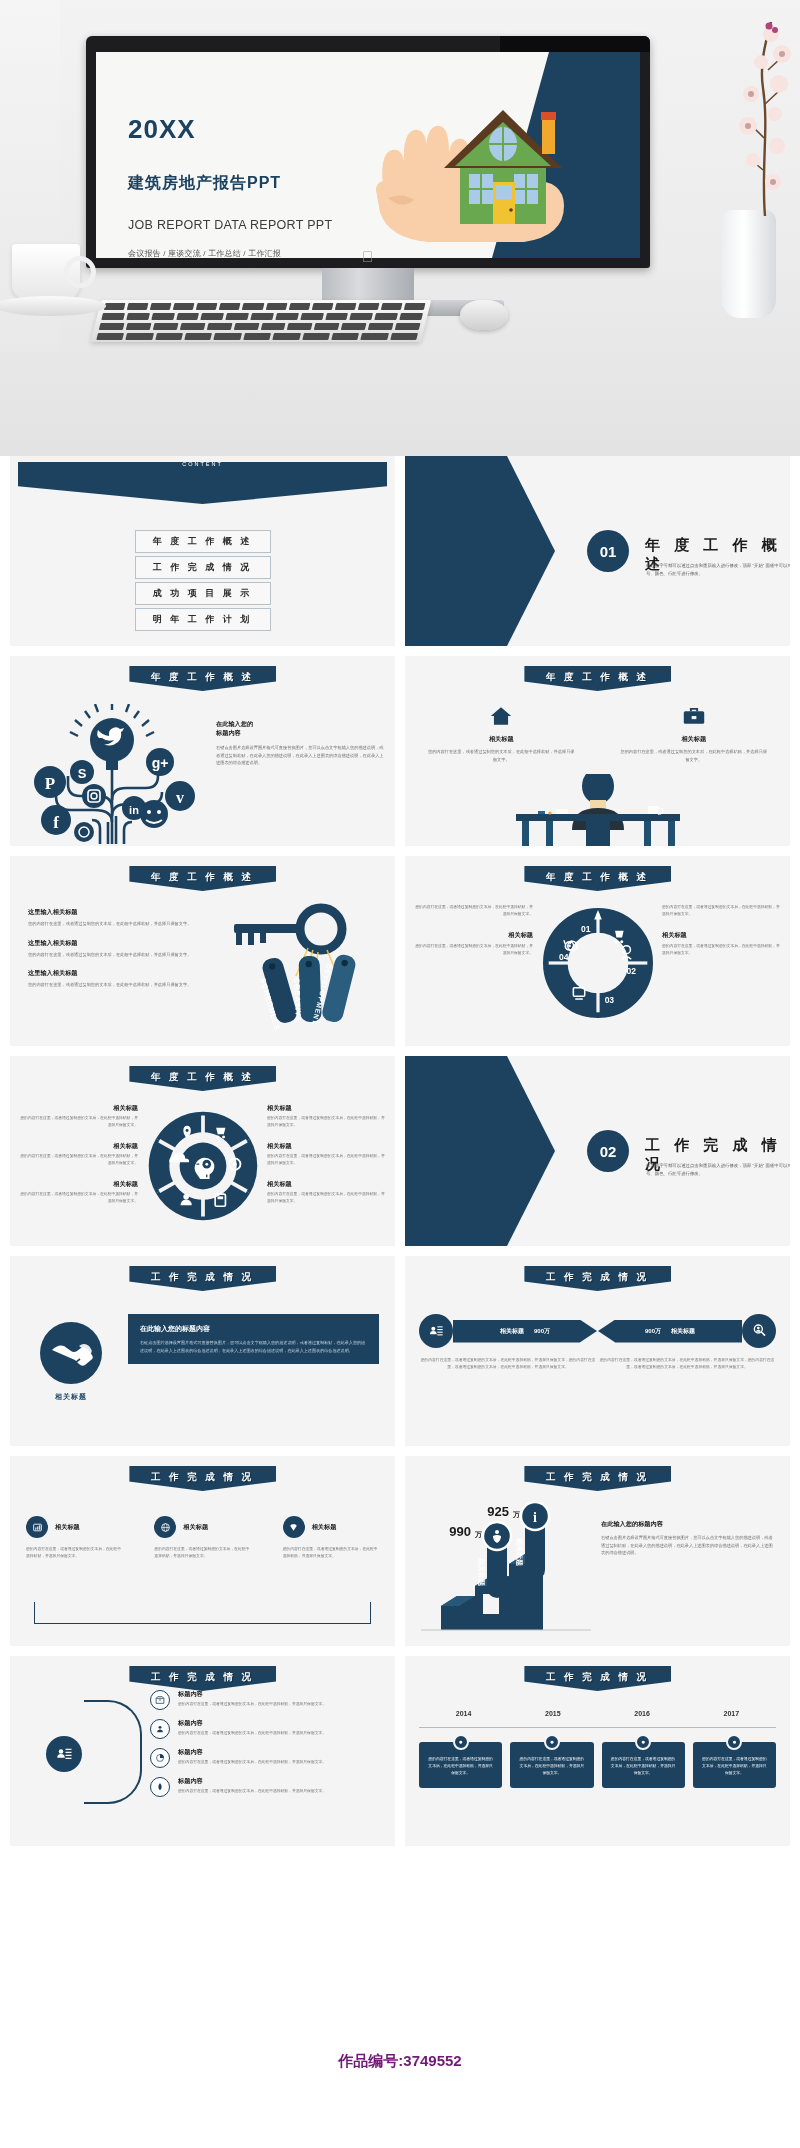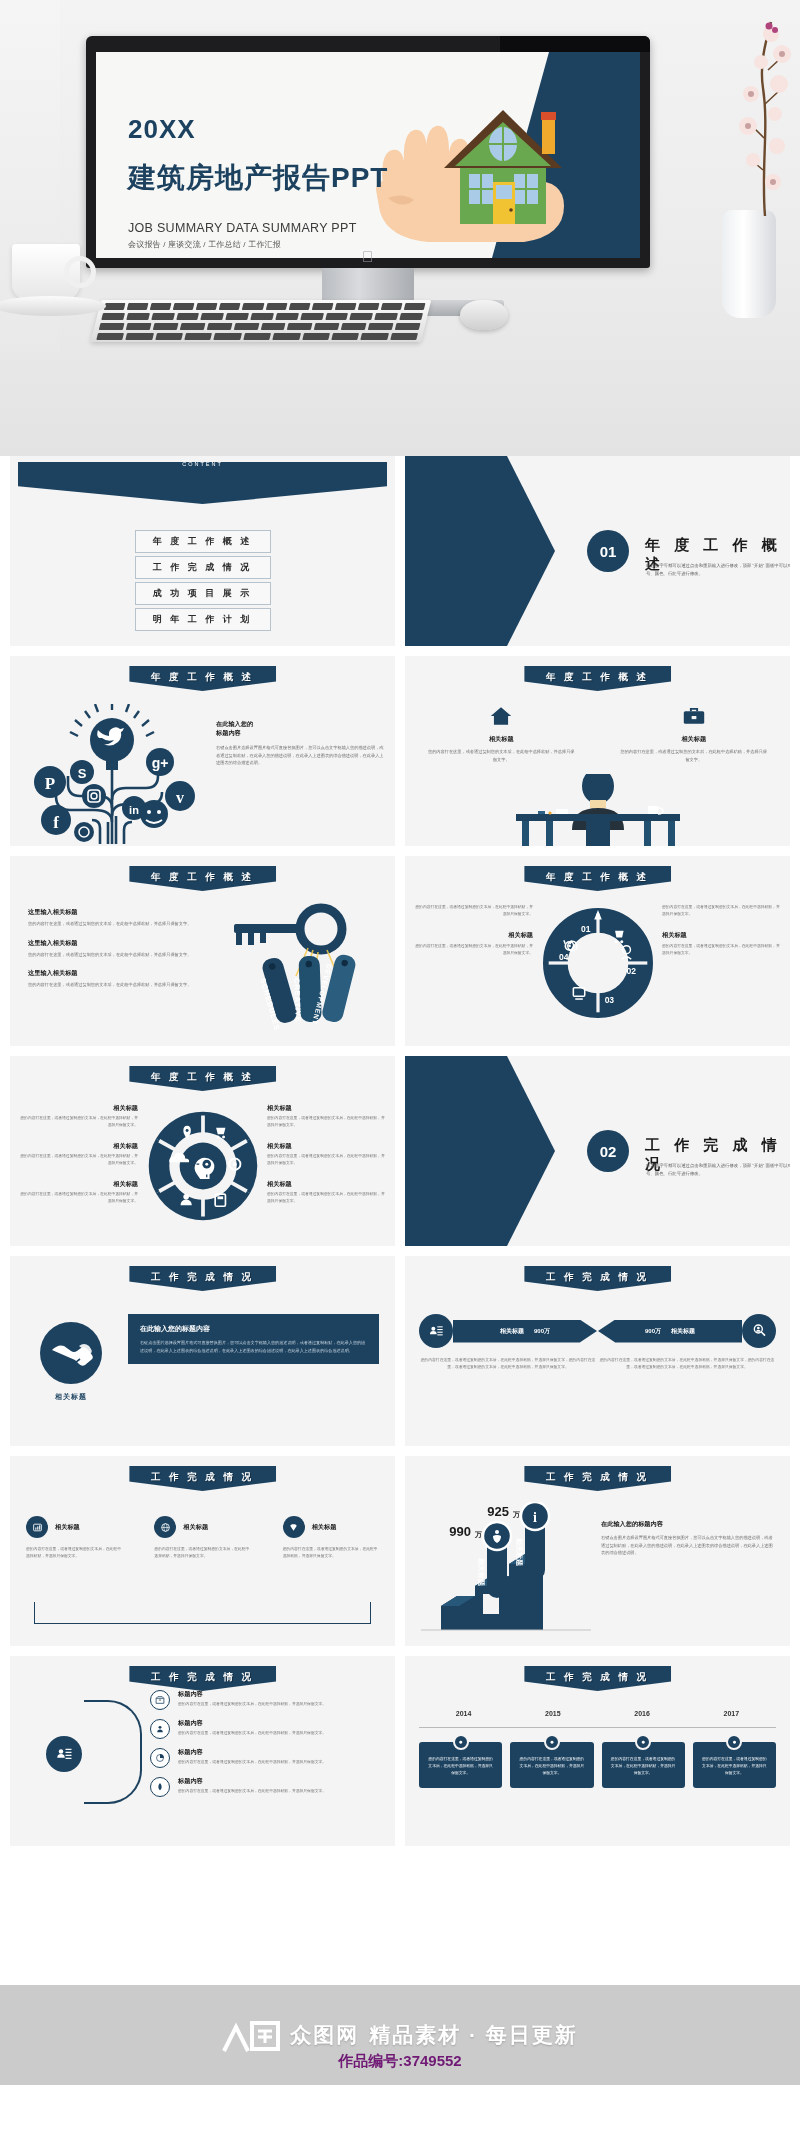--- a/index.html
+++ b/index.html
@@ -37,23 +37,23 @@
     position:absolute; left:10px; top:16px; right:10px; bottom:10px;
     background:#f7f7f5; overflow:hidden;
   }
   .slide-wedge {
     position:absolute; right:-2px; top:0; bottom:0; width:150px;
     background:#1c4260;
     clip-path: polygon(38% 0, 100% 0, 100% 100%, 0% 100%);
   }
   .hero-text { position:absolute; left:32px; top:62px; }
   .hero-year { font-size:26px; font-weight:bold; color:#1c4260; letter-spacing:1px; }
-  .hero-title { font-size:28px; font-weight:bold; color:#1c4260; margin-top:14px; letter-spacing:1px;}
+  .hero-title { font-size:16px; font-weight:bold; color:#1c4260; margin-top:28px; letter-spacing:1px;}
   .hero-en { font-size:12.5px; color:#3b3b3b; margin-top:24px; letter-spacing:.3px;}
-  .hero-sub { font-size:8px; color:#555; margin-top:4px; letter-spacing:.2px;}
+  .hero-sub { font-size:8px; color:#555; margin-top:16px; letter-spacing:.2px;}
 
   
   .house-wrap{ position:absolute; left:270px; top:34px; width:230px; height:200px;}
   
   .stand{position:absolute; left:322px; top:268px; width:92px; height:36px;
     background:linear-gradient(90deg,#b9bcc0,#d9dbde 40%,#a9acb0);}
   .base{position:absolute; left:232px; top:300px; width:272px; height:16px;
     background:linear-gradient(180deg,#d2d4d7,#a8abaf); border-radius:3px;}
   .apple-logo{position:absolute; left:362px; top:248px; font-size:15px; color:#9aa0a5;}
   
@@ -269,21 +269,21 @@
 
             <rect x="127" y="96" width="22" height="42" fill="#f1c232"></rect>
             <rect x="130" y="99" width="16" height="14" fill="#a9cbe8"></rect>
             <circle cx="145" cy="124" r="1.8" fill="#5b3a22"></circle>
           </svg>
         </div>
 
         <div class="hero-text">
           <div class="hero-year">20XX</div>
           <div class="hero-title">建筑房地产报告PPT</div>
-          <div class="hero-en">JOB SUMMARY DATA SUMMARY PPT</div>
+          <div class="hero-en">JOB REPORT DATA REPORT PPT</div>
           <div class="hero-sub">会议报告 / 座谈交流 / 工作总结 / 工作汇报</div>
         </div>
       </div>
     </div>
 
     <div class="stand"></div>
     <div class="base"></div>
     <div class="apple-logo"></div>
 
     <div class="keyboard">
@@ -975,28 +975,15 @@
               <div class="pin">●</div>
               <span>您的内容打在这里，或者通过复制您的文本后，在此框中选择粘贴，并选择只保留文字。</span>
             </div>
           </div>
         </div>
       </div>
     </div>
 
   </div>
 
-  <div class="wm">
-    <div class="wm-in">
-      <div class="wm-logo">
-        <svg viewBox="0 0 58 40" width="58" height="40">
-          <path d="M2 36 L14 12 L26 36" fill="none" stroke="#fff" stroke-width="4"></path>
-          <rect x="30" y="8" width="26" height="26" fill="none" stroke="#fff" stroke-width="4"></rect>
-          <path d="M36 16 h14 M36 22 h14 M43 16 v12" stroke="#fff" stroke-width="3"></path>
-        </svg>
-      </div>
-      <div class="wm-txt">众图网</div>
-      <div class="wm-txt">精品素材 · 每日更新</div>
-    </div>
-  </div>
   <div class="wm-id">作品编号:3749552</div>
 
 </div>
 
 </body></html>

